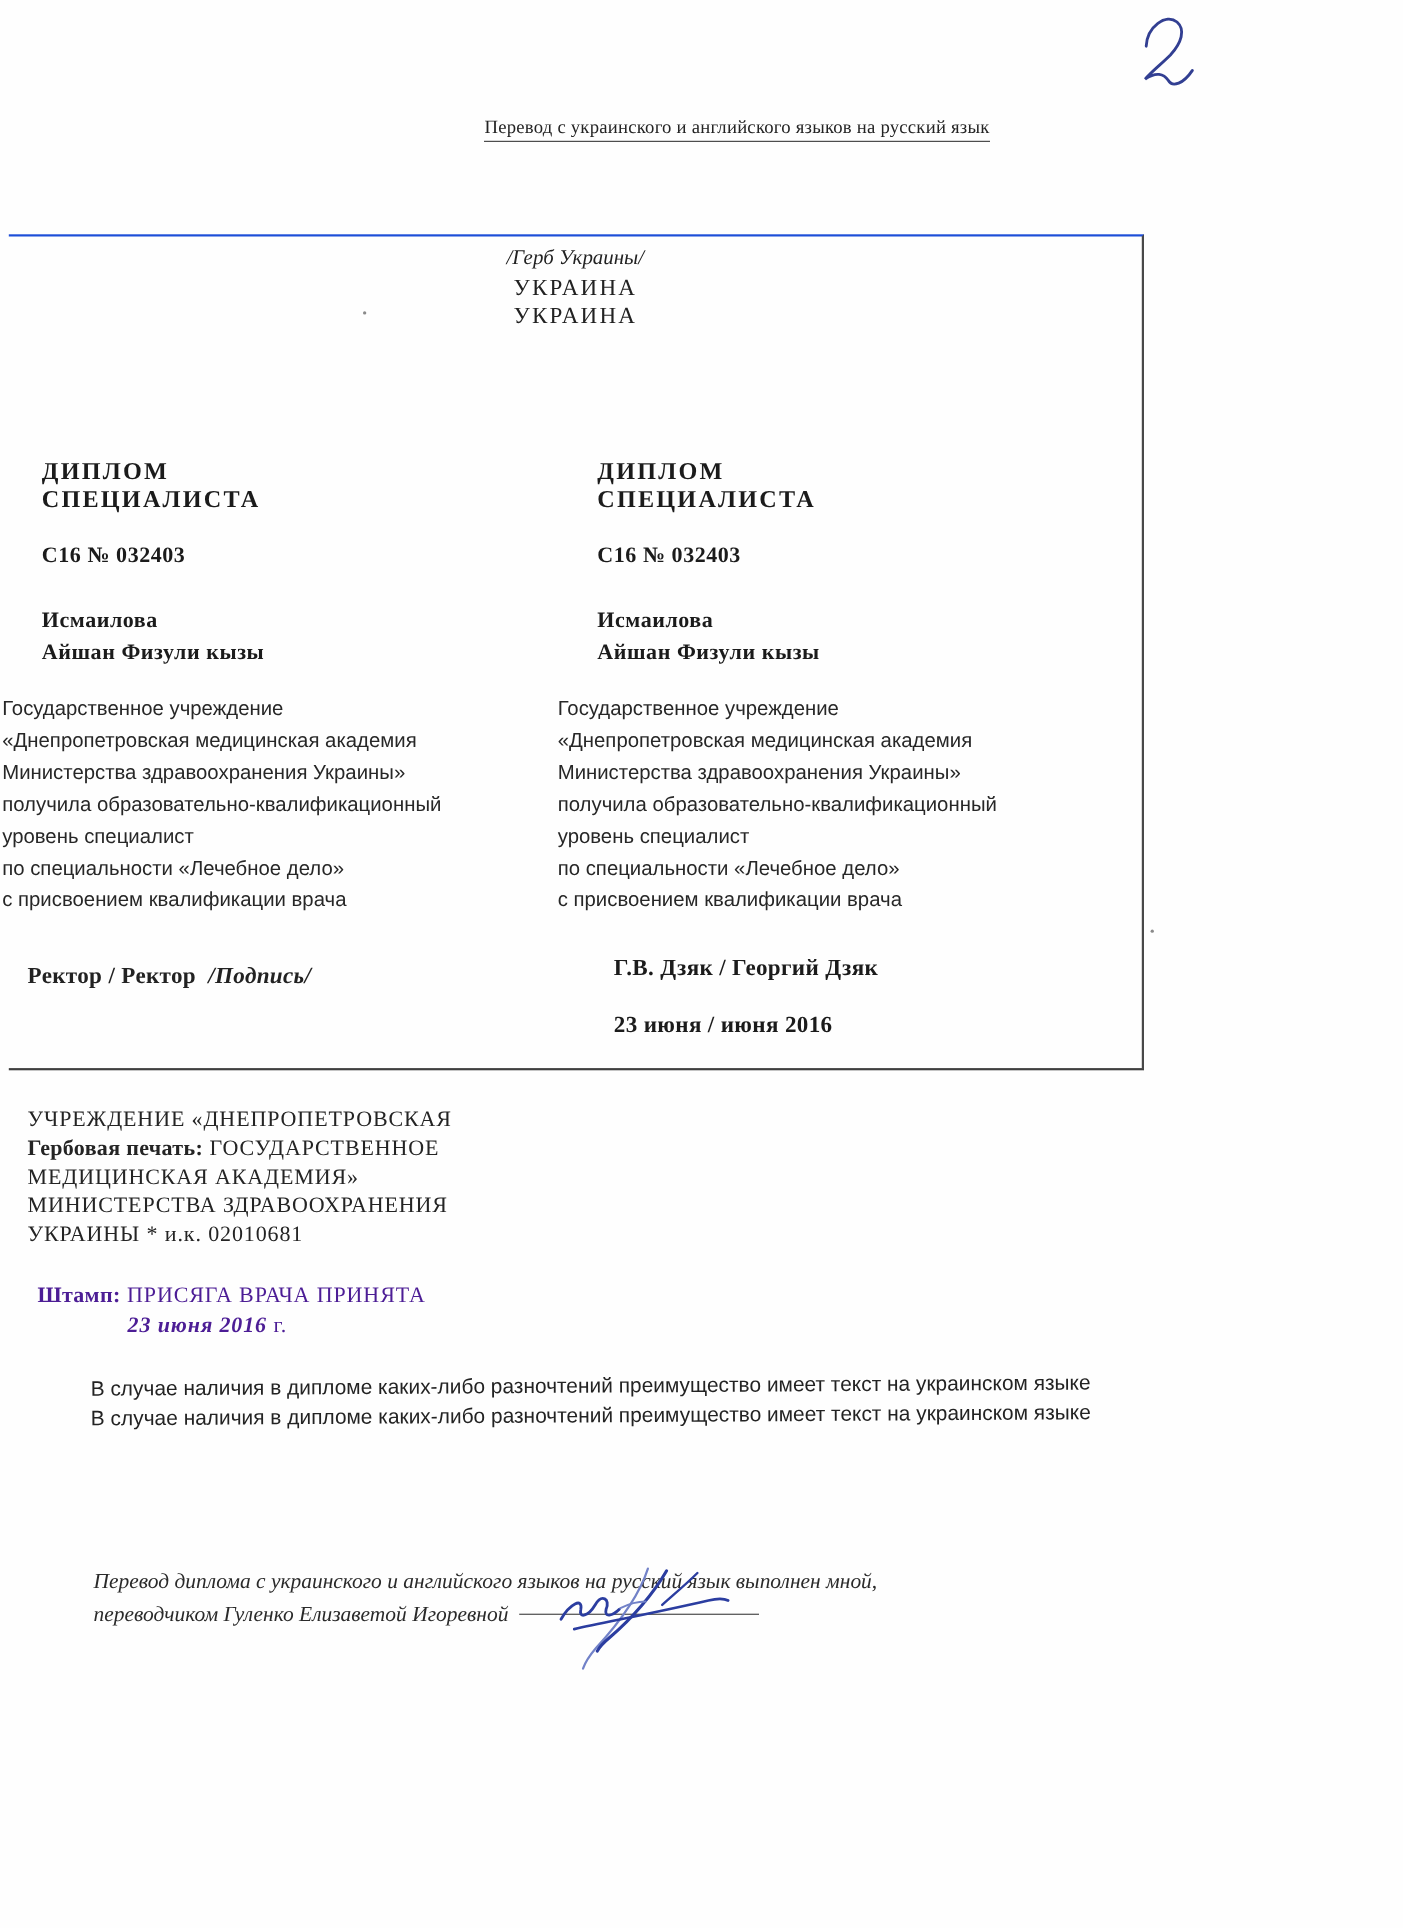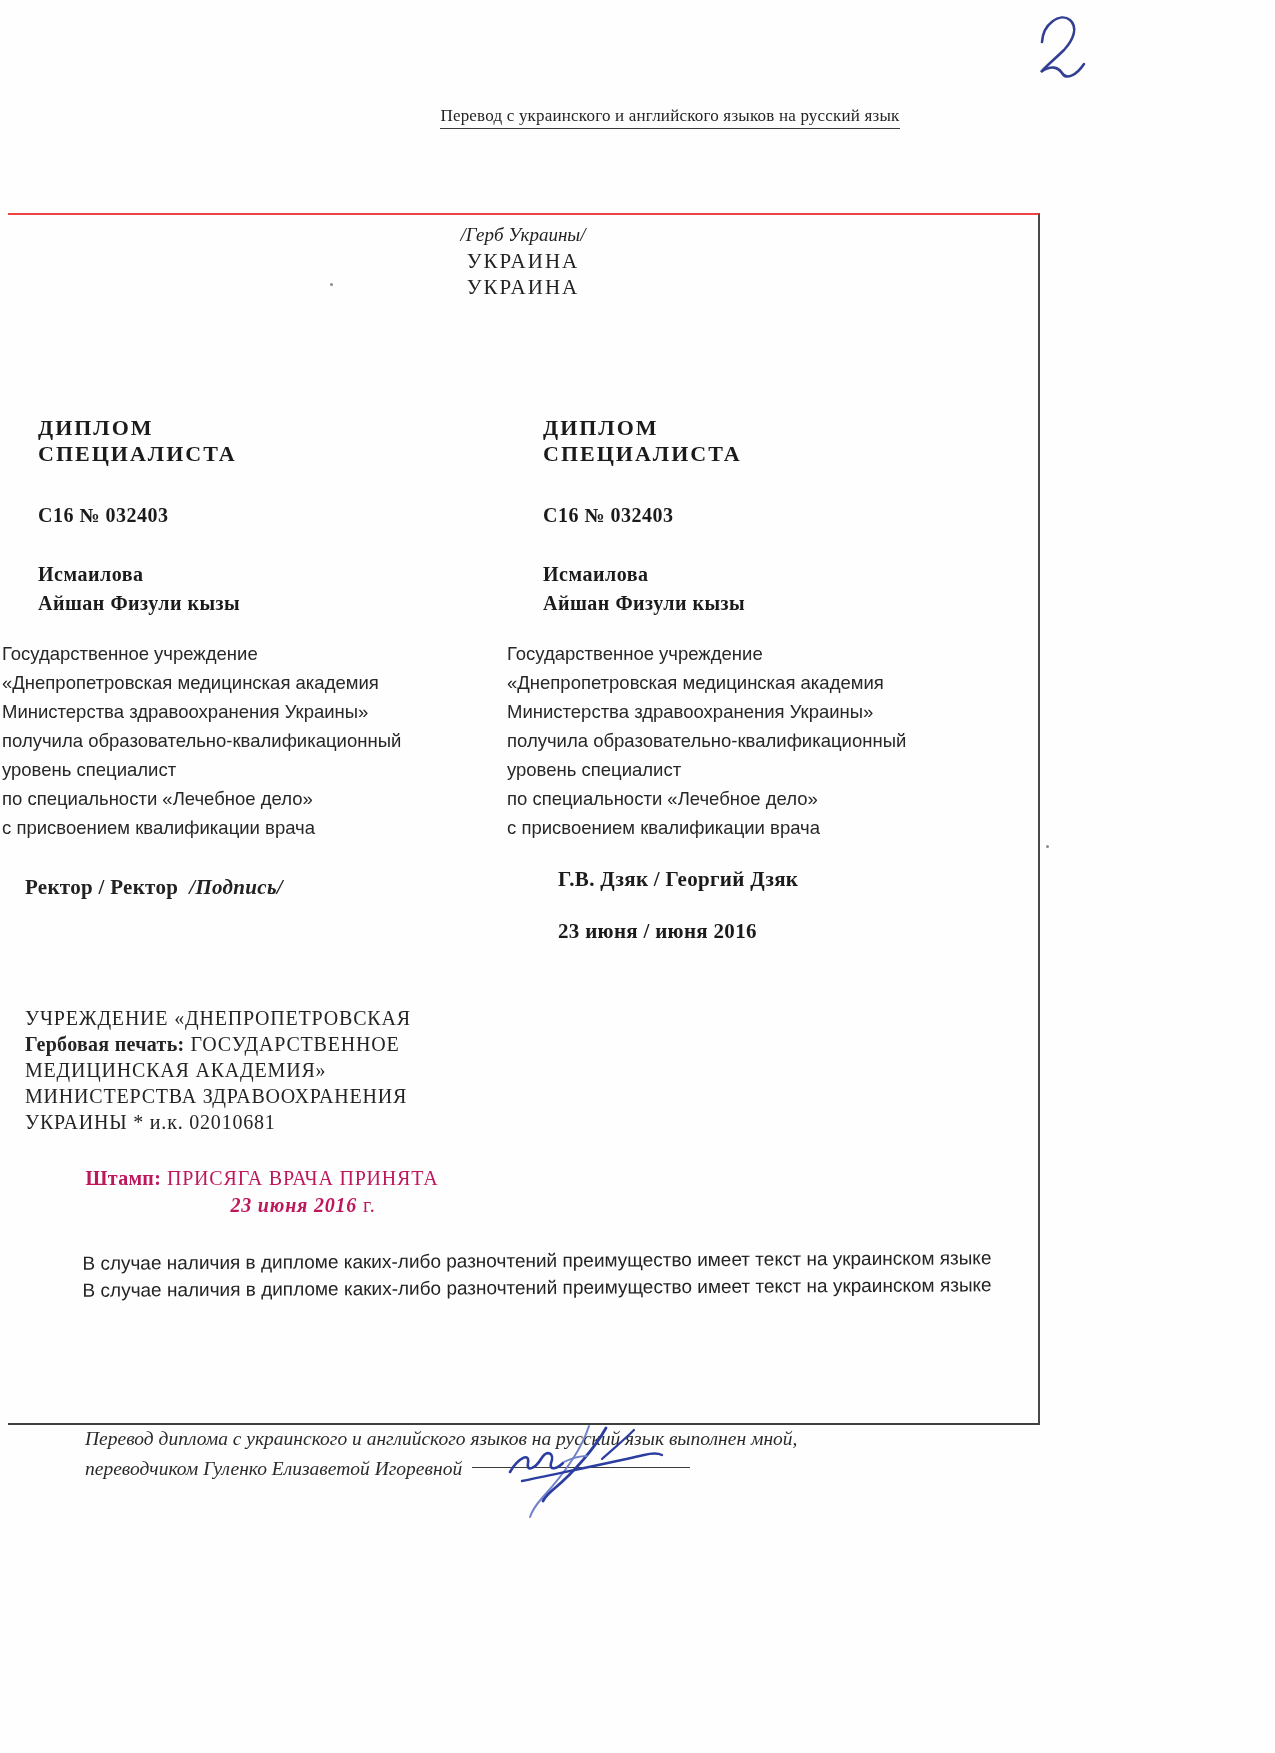--- a/index.html
+++ b/index.html
@@ -19,40 +19,40 @@
     font-size:17px;letter-spacing:.2px;color:#242424;
     text-align:center;
   }
   .trans-header span{
     border-bottom:1.6px solid #3a3a3a;
     padding-bottom:2px;
     display:inline-block;
   }
   
   .frame{
-    position:absolute;left:8px;top:213px;width:1032px;height:1212px;
-    border-top:2px solid #ef4444;
+    position:absolute;left:8px;top:213px;width:1032px;height:760px;
+    border-top:2px solid #1d4ed8;
     border-right:2px solid #484848;
     border-bottom:2px solid #3f3f3f;
     box-sizing:border-box;
   }
   .emblem-block{
     position:absolute;left:0;top:7px;width:100%;
     text-align:center;line-height:26px;font-size:20px;color:#222;
   }
   .emblem-note{font-style:italic;font-size:19px;}
   .country{letter-spacing:2px;font-size:21px;}
   
   .col{
     position:absolute;top:200px;width:460px;text-align:left;color:#1b1b1b;
   }
   .col-left{left:30px;}
   .col-right{left:535px;}
   .dip-title{font-weight:bold;font-size:22px;line-height:26px;letter-spacing:2px;}
-  .dip-serial{font-weight:bold;font-size:20px;margin-top:37px;letter-spacing:.5px;}
+  .dip-serial{font-weight:bold;font-size:20px;margin-top:27px;letter-spacing:.5px;}
   .dip-holder{font-weight:bold;font-size:20px;line-height:29px;margin-top:33px;letter-spacing:.5px;}
   .dip-body{
     font-family:"Liberation Sans", sans-serif;
     font-size:18.5px;line-height:29px;margin-top:21px;color:#272727;
     margin-left:-36px;
   }
   
   .rector-line{
     position:absolute;left:17px;top:660px;
     font-weight:bold;font-size:21px;letter-spacing:.3px;color:#222;
@@ -66,22 +66,22 @@
     position:absolute;left:550px;top:704px;
     font-weight:bold;font-size:21px;letter-spacing:.3px;color:#1b1b1b;
   }
   
   .seal-block{
     position:absolute;left:17px;top:790px;width:480px;
     font-size:20px;line-height:26px;letter-spacing:.8px;color:#242424;
   }
   .seal-label{font-weight:bold;letter-spacing:.3px;}
   .stamp-block{
-    position:absolute;left:14px;top:950px;width:480px;
-    font-size:20px;line-height:27px;letter-spacing:.8px;color:#be185d;text-align:center;
+    position:absolute;left:26px;top:950px;width:480px;
+    font-size:20px;line-height:27px;letter-spacing:.8px;color:#4c1d95;
   }
   .stamp-label{font-weight:bold;letter-spacing:.3px;}
   .stamp-date-line{padding-left:82px;}
   .stamp-date{font-weight:bold;font-style:italic;}
   
   .disclaimer{
     position:absolute;left:70px;top:1247px;width:934px;
     font-family:"Liberation Sans", sans-serif;
     font-size:19px;line-height:27px;text-align:center;color:#232323;
     transform:rotate(-0.35deg);

